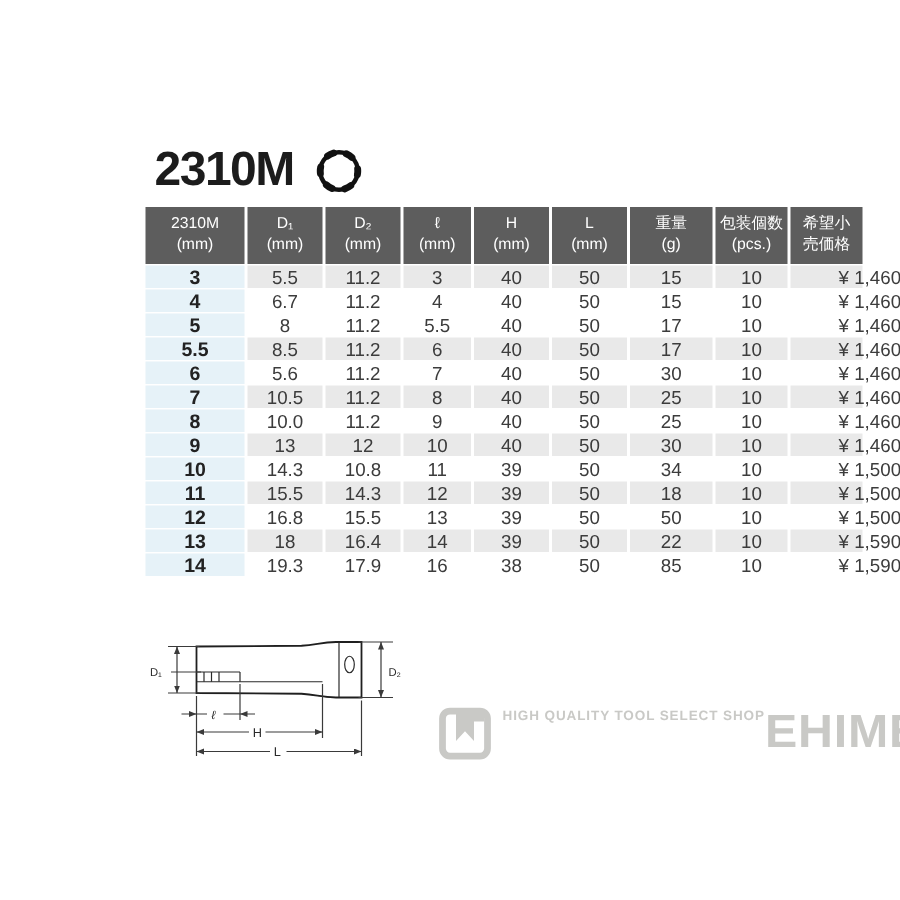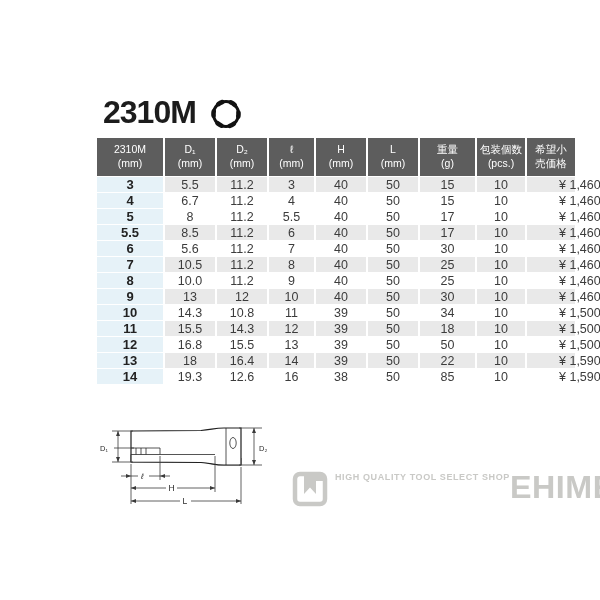--- a/index.html
+++ b/index.html
@@ -260,21 +260,21 @@
           <td>14</td>
           <td>39</td>
           <td>50</td>
           <td>22</td>
           <td>10</td>
           <td class="price">¥ 1,590</td>
         </tr>
         <tr>
           <td class="first">14</td>
           <td>19.3</td>
-          <td>12.6</td>
+          <td>17.9</td>
           <td>16</td>
           <td>38</td>
           <td>50</td>
           <td>85</td>
           <td>10</td>
           <td class="price">¥ 1,590</td>
         </tr>
       </tbody>
   </table>
 

